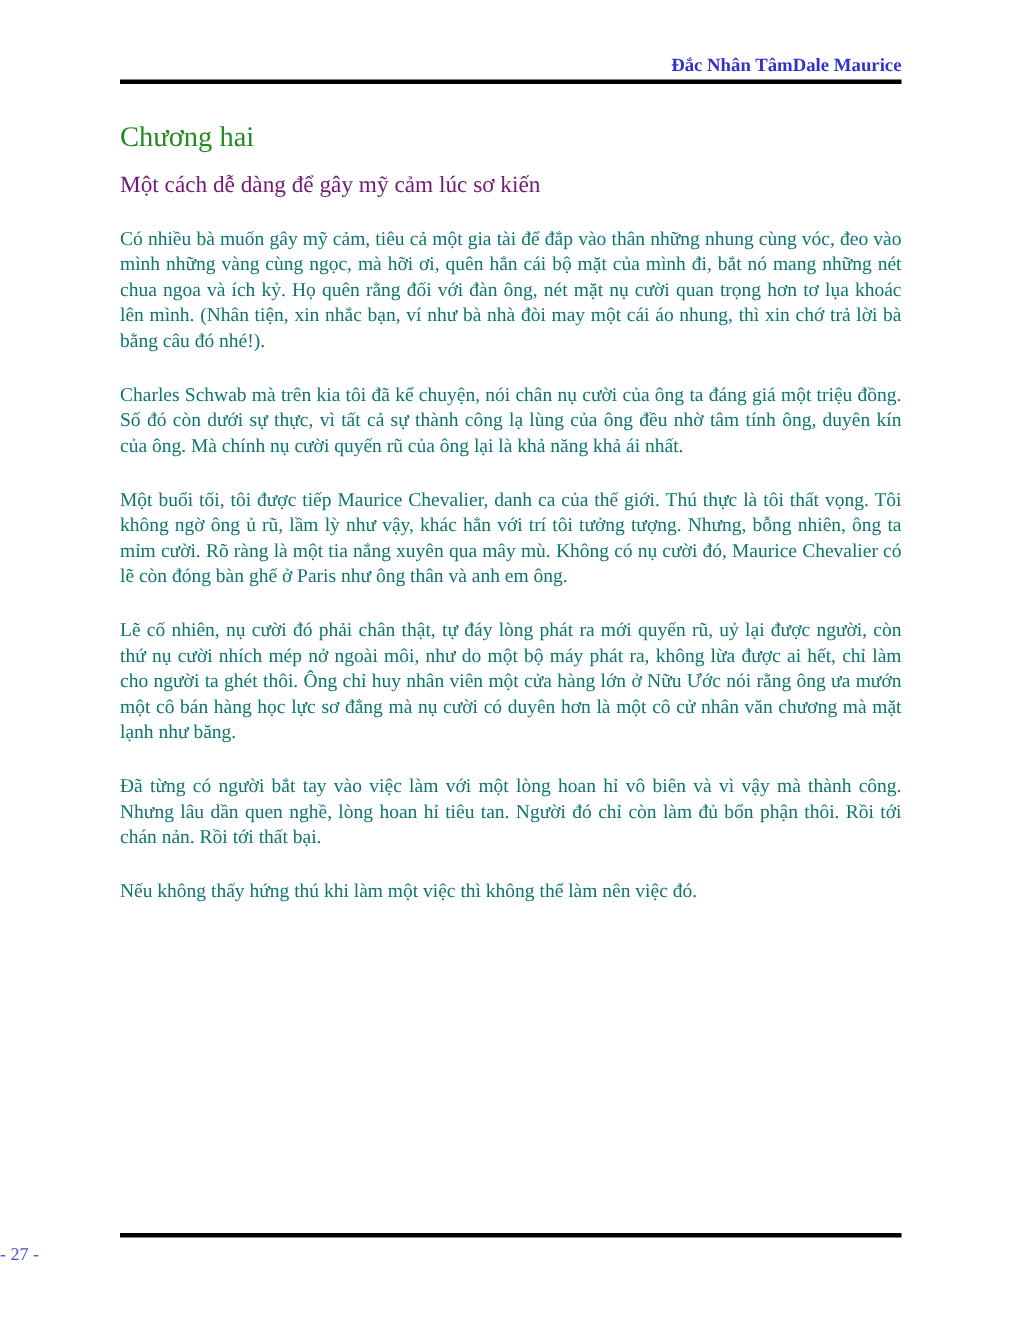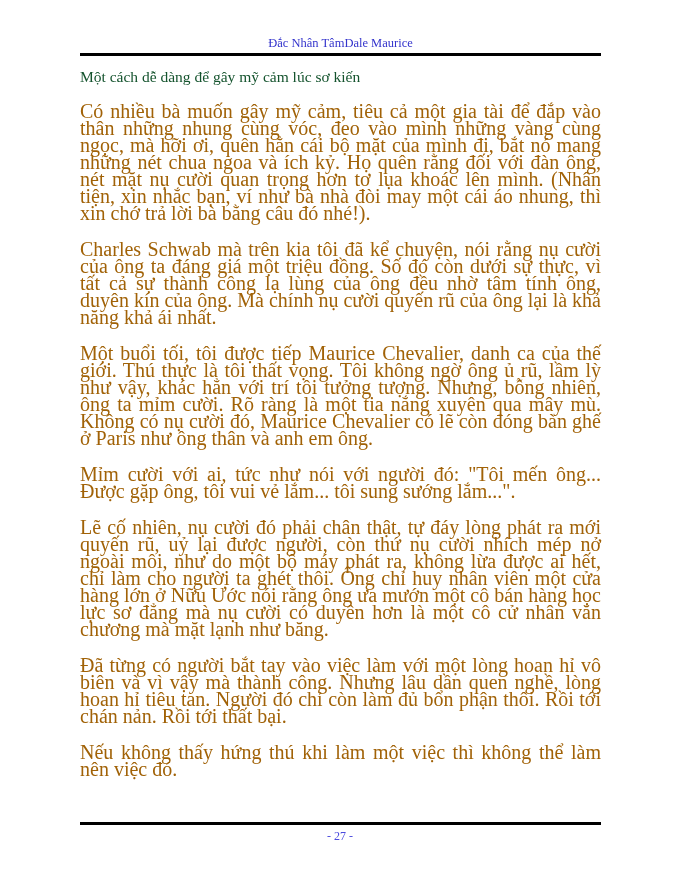--- a/index.html
+++ b/index.html
@@ -15,25 +15,26 @@
     font-family: "Liberation Serif", "DejaVu Serif", serif;
     color: #111111;
     overflow: hidden;
     box-sizing: border-box;
   }
   .margins {
     padding: 36px 79px 0 80px;
   }
   .header-row {
     display: flex;
-    justify-content: center;
+    justify-content: flex-end;
     align-items: flex-end;
     font-size: 12.5px;
     line-height: 14px;
     color: #3333cc;
+    font-weight: bold;
   }
   .header-rule {
     height: 3px;
     background: #000000;
     margin-top: 3px;
   }
   .chapter-title {
     margin: 25px 0 0 0;
     font-size: 19px;
     line-height: 22px;
@@ -45,64 +46,64 @@
     font-size: 15.5px;
     line-height: 18px;
     font-weight: normal;
     color: #3232c8;
   }
   .body-text {
     margin-top: 17px;
   }
   .body-text p {
     margin: 0 0 19px 0;
-    font-size: 20px;
+    font-size: 13px;
     line-height: 17px;
     text-align: justify;
-    color: #a16207;
+    color: #0f766e;
   }
   .footer-rule {
     position: absolute;
     left: 80px;
     right: 79px;
     top: 822px;
     height: 3px;
     background: #000000;
   }
   .page-number {
     position: absolute;
     left: 0;
     right: 0;
     top: 829px;
-    text-align: center;
+    text-align: left;
     font-size: 12px;
     line-height: 14px;
     color: #4a4ade;
   }
 </style>
 </head>
 <body>
 
 <div class="page">
   <div class="margins">
 
     <div class="header-row">
       <span style="color: rgb(51, 51, 204);">Đắc Nhân Tâm</span>
       <span style="color: rgb(51, 51, 204);">Dale Maurice</span>
     </div>
     <div class="header-rule"></div>
 
+    <h1 class="chapter-title" style="color: rgb(33, 138, 33);">Chương hai</h1>
 
-    <h2 class="chapter-subtitle" style="color: #14532d;">Một cách dễ dàng để gây mỹ cảm lúc sơ kiến</h2>
+    <h2 class="chapter-subtitle" style="color: #701a75;">Một cách dễ dàng để gây mỹ cảm lúc sơ kiến</h2>
 
     <div class="body-text">
       <p>Có nhiều bà muốn gây mỹ cảm, tiêu cả một gia tài để đắp vào thân những nhung cùng vóc, đeo vào mình những vàng cùng ngọc, mà hỡi ơi, quên hẳn cái bộ mặt của mình đi, bắt nó mang những nét chua ngoa và ích kỷ. Họ quên rằng đối với đàn ông, nét mặt nụ cười quan trọng hơn tơ lụa khoác lên mình. (Nhân tiện, xin nhắc bạn, ví như bà nhà đòi may một cái áo nhung, thì xin chớ trả lời bà bằng câu đó nhé!).</p>
-      <p>Charles Schwab mà trên kia tôi đã kể chuyện, nói rằng nụ cười của ông ta đáng giá một triệu đồng. Số đó còn dưới sự thực, vì tất cả sự thành công lạ lùng của ông đều nhờ tâm tính ông, duyên kín của ông. Mà chính nụ cười quyến rũ của ông lại là khả năng khả ái nhất.</p>
+      <p>Charles Schwab mà trên kia tôi đã kể chuyện, nói chân nụ cười của ông ta đáng giá một triệu đồng. Số đó còn dưới sự thực, vì tất cả sự thành công lạ lùng của ông đều nhờ tâm tính ông, duyên kín của ông. Mà chính nụ cười quyến rũ của ông lại là khả năng khả ái nhất.</p>
       <p>Một buổi tối, tôi được tiếp Maurice Chevalier, danh ca của thế giới. Thú thực là tôi thất vọng. Tôi không ngờ ông ủ rũ, lầm lỳ như vậy, khác hẳn với trí tôi tưởng tượng. Nhưng, bỗng nhiên, ông ta mỉm cười. Rõ ràng là một tia nắng xuyên qua mây mù. Không có nụ cười đó, Maurice Chevalier có lẽ còn đóng bàn ghế ở Paris như ông thân và anh em ông.</p>
-      <p>Mỉm cười với ai, tức như nói với người đó: "Tôi mến ông... Được gặp ông, tôi vui vẻ lắm... tôi sung sướng lắm...".</p>
       <p>Lẽ cố nhiên, nụ cười đó phải chân thật, tự đáy lòng phát ra mới quyến rũ, uỷ lại được người, còn thứ nụ cười nhích mép nở ngoài môi, như do một bộ máy phát ra, không lừa được ai hết, chỉ làm cho người ta ghét thôi. Ông chỉ huy nhân viên một cửa hàng lớn ở Nữu Ước nói rằng ông ưa mướn một cô bán hàng học lực sơ đẳng mà nụ cười có duyên hơn là một cô cử nhân văn chương mà mặt lạnh như băng.</p>
       <p>Đã từng có người bắt tay vào việc làm với một lòng hoan hỉ vô biên và vì vậy mà thành công. Nhưng lâu dần quen nghề, lòng hoan hỉ tiêu tan. Người đó chỉ còn làm đủ bổn phận thôi. Rồi tới chán nản. Rồi tới thất bại.</p>
       <p>Nếu không thấy hứng thú khi làm một việc thì không thể làm nên việc đó.</p>
     </div>
   </div>
 
   <div class="footer-rule"></div>
   <div class="page-number" style="color: rgb(74, 74, 222);">- 27 -</div>
 </div>
 

